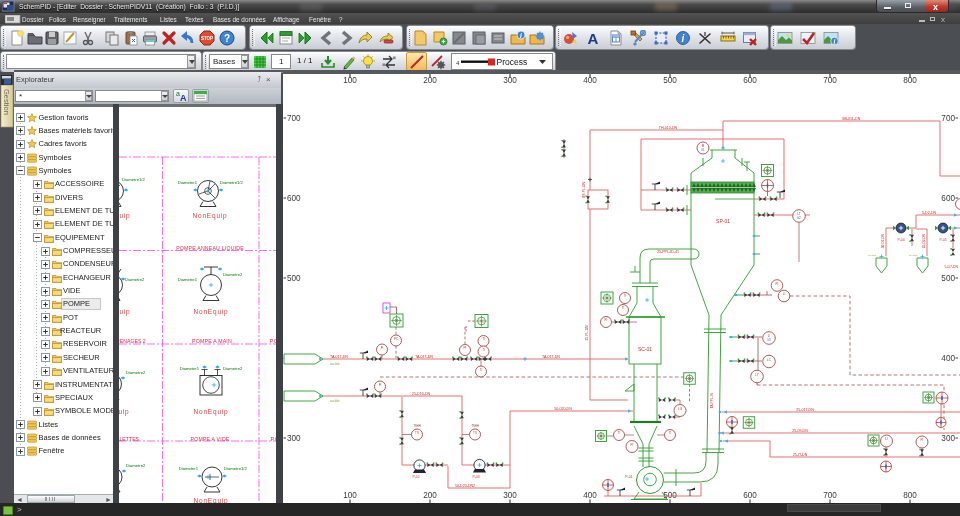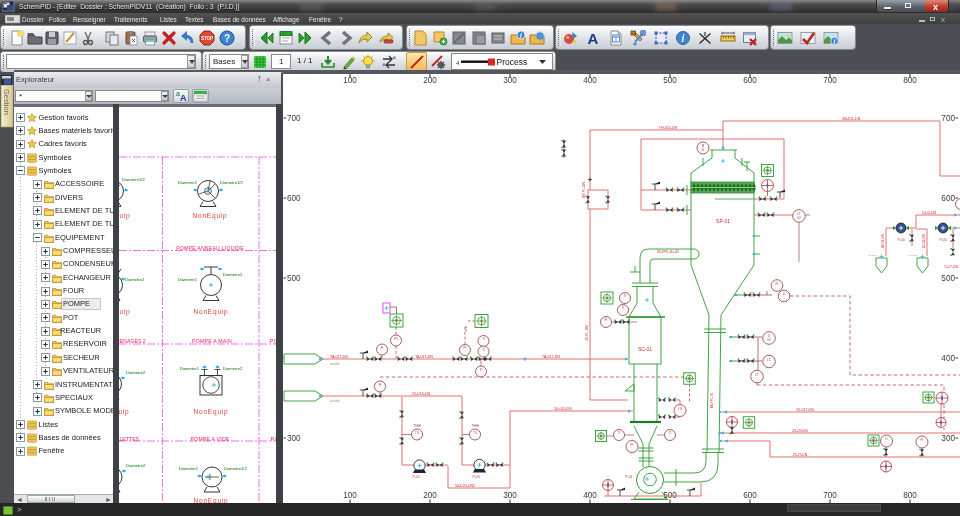--- a/index.html
+++ b/index.html
@@ -476,21 +476,21 @@
 <div class="tree-row" style="left:49px;top:165.7px">ECHANGEUR</div>
 <svg class="abs" style="left:27px;top:179.54999999999998px" width="9" height="9" viewBox="0 0 9 9">
       <rect x="0.5" y="0.5" width="8" height="8" fill="#fff" stroke="#8a9aa8" stroke-width="1"></rect>
       <path d="M2.2 4.5h4.6" stroke="#333" stroke-width="1"></path>
       <path d="M4.5 2.2v4.6" stroke="#333" stroke-width="1"></path>
     </svg>
 <svg class="abs" style="left:38px;top:179.04999999999998px" width="10" height="10" viewBox="0 0 10 10">
       <path d="M0.5 2.5h3.5l1 1.2h5v5.8H0.5z" fill="#f2c94c" stroke="#b8872a" stroke-width="0.7"></path>
       <path d="M0.5 4.5h9.5l-1 4.9H0.5z" fill="#f8dc7a" stroke="#b8872a" stroke-width="0.7"></path>
     </svg>
-<div class="tree-row" style="left:49px;top:179.04999999999998px">FOUR</div>
+<div class="tree-row" style="left:49px;top:179.04999999999998px">VIDE</div>
 <div class="abs" style="left:47px;top:191.1px;width:40px;height:12px;background:#ececec;border:1px solid #c8c8c8"></div>
 <svg class="abs" style="left:27px;top:192.9px" width="9" height="9" viewBox="0 0 9 9">
       <rect x="0.5" y="0.5" width="8" height="8" fill="#fff" stroke="#8a9aa8" stroke-width="1"></rect>
       <path d="M2.2 4.5h4.6" stroke="#333" stroke-width="1"></path>
       <path d="M4.5 2.2v4.6" stroke="#333" stroke-width="1"></path>
     </svg>
 <svg class="abs" style="left:38px;top:192.4px" width="10" height="10" viewBox="0 0 10 10">
       <path d="M0.5 2.5h3.5l1 1.2h5v5.8H0.5z" fill="#f2c94c" stroke="#b8872a" stroke-width="0.7"></path>
       <path d="M0.5 4.5h9.5l-1 4.9H0.5z" fill="#f8dc7a" stroke="#b8872a" stroke-width="0.7"></path>
     </svg>

